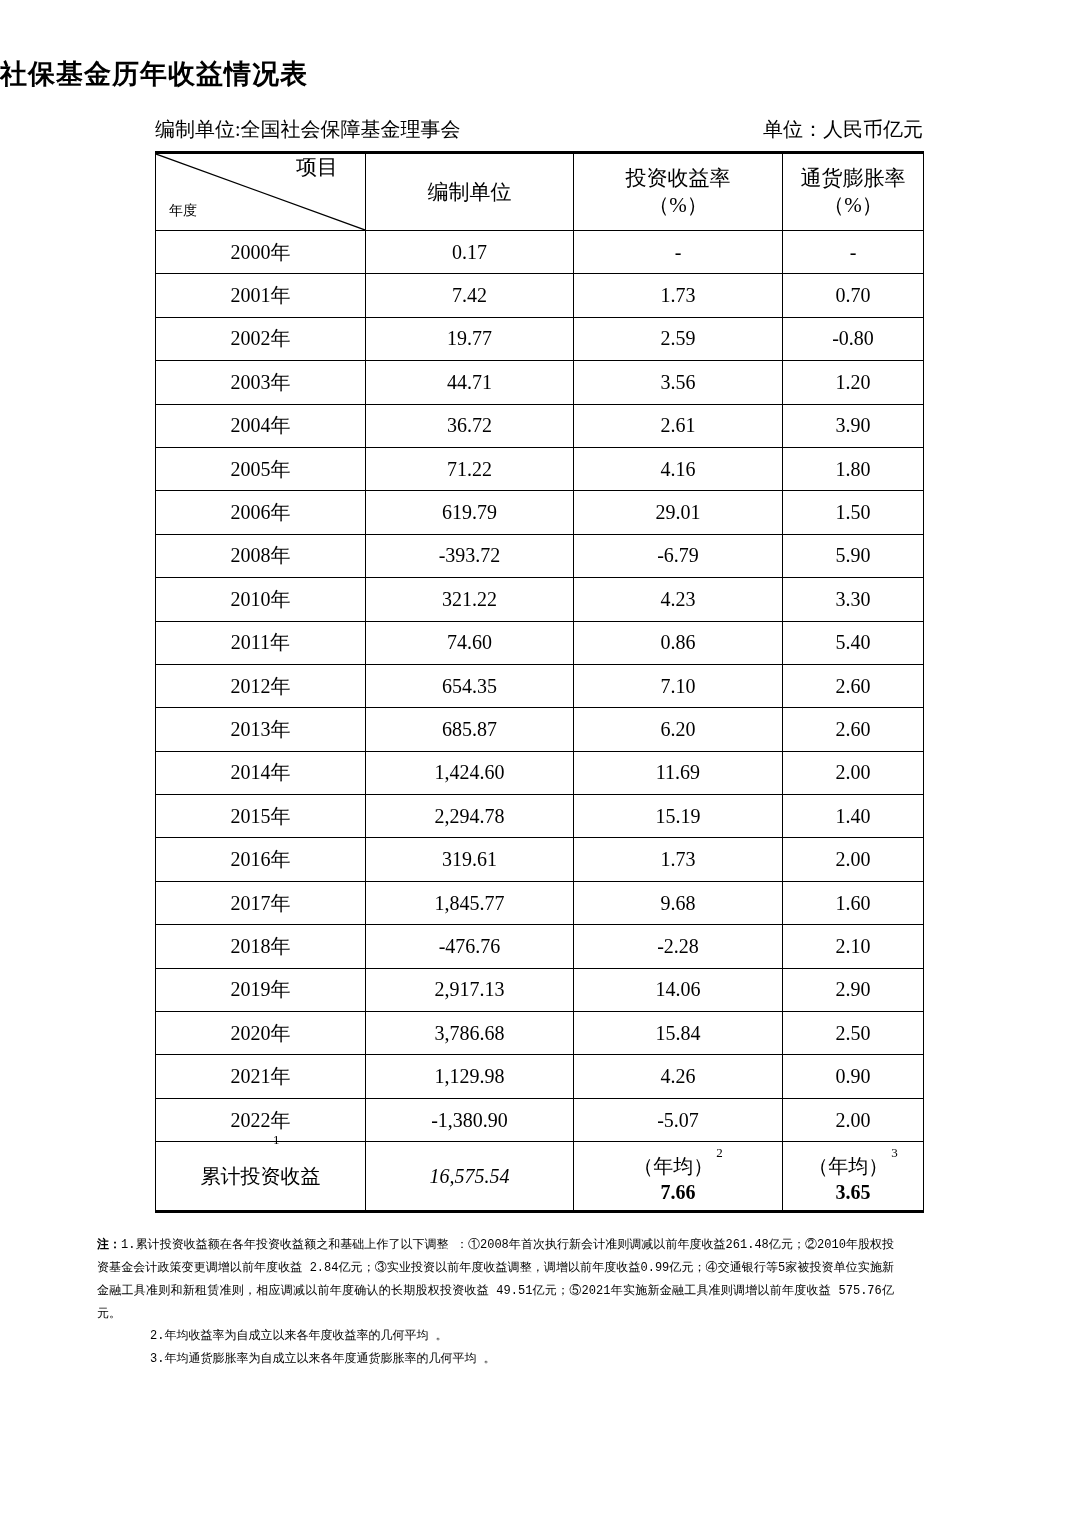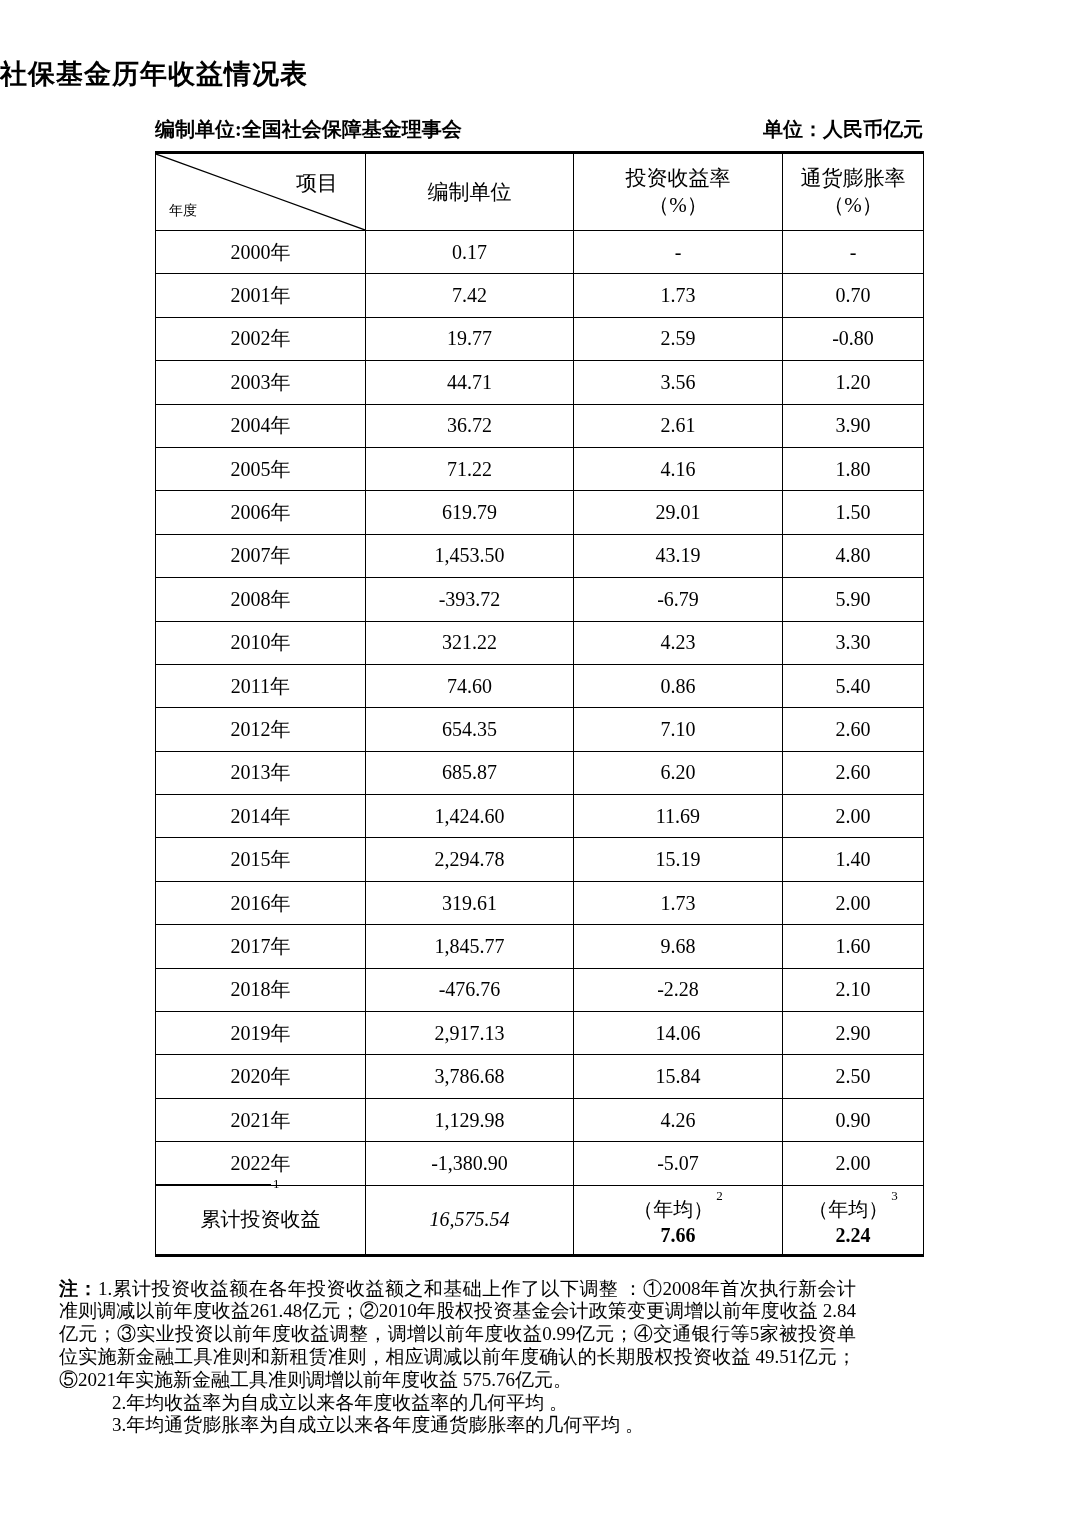--- a/index.html
+++ b/index.html
@@ -29,21 +29,20 @@
     letter-spacing: 1px;
   }
   .meta-row {
     margin: 27px 157px 0 155px;
     width: 768px;
     display: flex;
     justify-content: space-between;
     align-items: flex-end;
     font-size: 20px;
     line-height: 24px;
-    font-weight: bold;
   }
   table.main {
     margin: 10px 0 0 155px;
     width: 768px;
     border-collapse: collapse;
     table-layout: fixed;
     border-top: 3px solid #000;
     border-bottom: 3px solid #000;
   }
   table.main col.c1 { width: 210px; }
@@ -64,21 +63,21 @@
     position: relative;
     overflow: hidden;
   }
   th.corner-cell .diag {
     position: absolute;
     top: 0; left: 0;
     width: 100%; height: 100%;
   }
   .corner-top {
     position: absolute;
-    top: 16px; right: 27px;
+    top: 0; right: 27px;
     font-size: 21px;
   }
   .corner-bottom {
     position: absolute;
     bottom: 6px; left: 13px;
     font-size: 14px;
   }
   
   tbody.data td { height: 42.4px; }
   
@@ -108,25 +107,26 @@
   .avg-line { line-height: 26px; }
   .avg-line sup {
     font-size: 13px;
     position: relative;
     top: -8px;
     margin-left: 3px;
   }
   .avg-val { font-weight: bold; line-height: 26px; }
   
   .notes {
-    margin: 21px 140px 0 59px;
+    margin: 21px 140px 0 97px;
     width: 797px;
-    font-size: 19px;
+    font-size: 12px;
     line-height: 22.8px;
     text-align: justify;
+    font-family: Liberation Mono, monospace;
   }
   .notes p { margin: 0; }
   .note-label { font-weight: bold; }
   .note-indent { text-indent: 53px; }
 </style>
 </head>
 <body>
 
 <div class="page">
 
@@ -210,26 +210,20 @@
       <td>1.80</td>
     </tr>
 
     <tr>
       <td>2006年</td>
       <td>619.79</td>
       <td>29.01</td>
       <td>1.50</td>
     </tr>
 
-    <tr>
-      <td>2007年</td>
-      <td>1,453.50</td>
-      <td>43.19</td>
-      <td>4.80</td>
-    </tr>
 
     <tr>
       <td>2008年</td>
       <td>-393.72</td>
       <td>-6.79</td>
       <td>5.90</td>
     </tr>
 
 
     <tr>
@@ -329,21 +323,21 @@
           <span class="sup-1">1</span>
           <span>累计投资收益</span>
         </td>
         <td class="sum-amount">16,575.54</td>
         <td>
           <div class="avg-line"><span>（年均）</span><sup>2</sup></div>
           <div class="avg-val">7.66</div>
         </td>
         <td>
           <div class="avg-line"><span>（年均）</span><sup>3</sup></div>
-          <div class="avg-val">2.24</div>
+          <div class="avg-val">3.65</div>
         </td>
       </tr>
     </tbody>
   </table>
 
   <div class="notes">
     <p><span class="note-label">注：</span><span>1.累计投资收益额在各年投资收益额之和基础上作了以下调整 ：①2008年首次执行新会计准则调减以前年度收益261.48亿元；②2010年股权投资基金会计政策变更调增以前年度收益 2.84亿元；③实业投资以前年度收益调整，调增以前年度收益0.99亿元；④交通银行等5家被投资单位实施新金融工具准则和新租赁准则，相应调减以前年度确认的长期股权投资收益 49.51亿元；⑤2021年实施新金融工具准则调增以前年度收益 575.76亿元。</span></p>
     <p class="note-indent">2.年均收益率为自成立以来各年度收益率的几何平均 。</p>
     <p class="note-indent">3.年均通货膨胀率为自成立以来各年度通货膨胀率的几何平均 。</p>
   </div>

